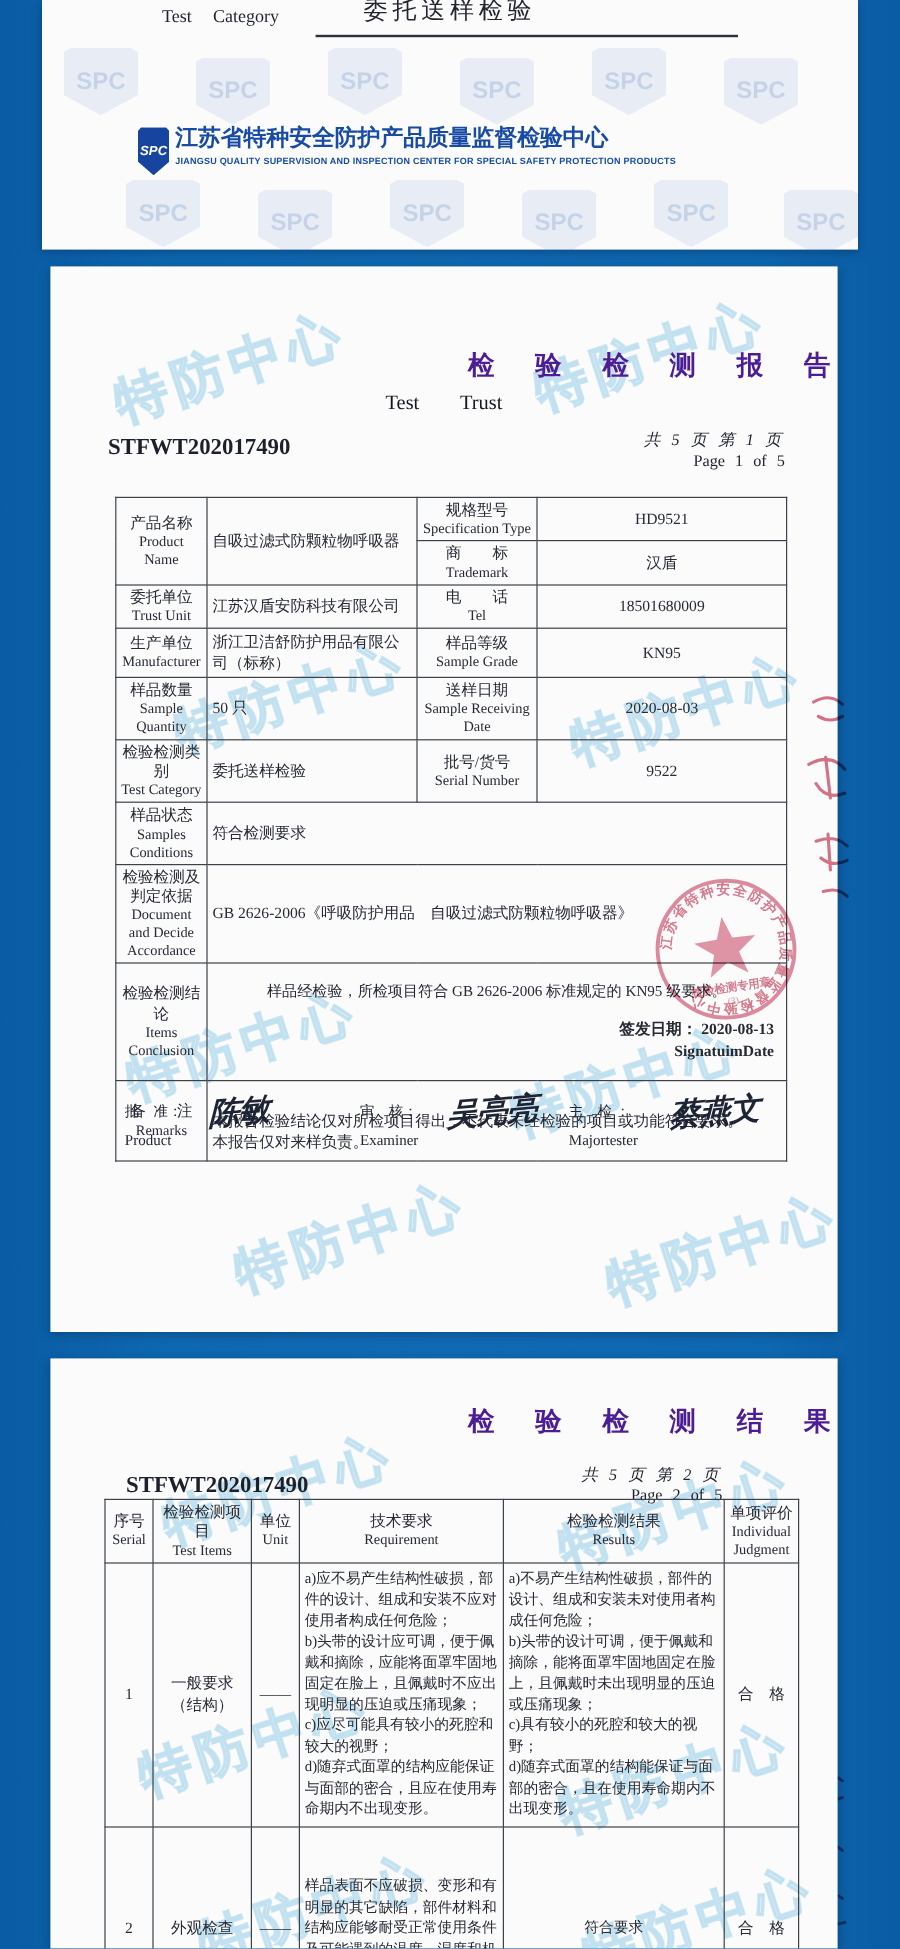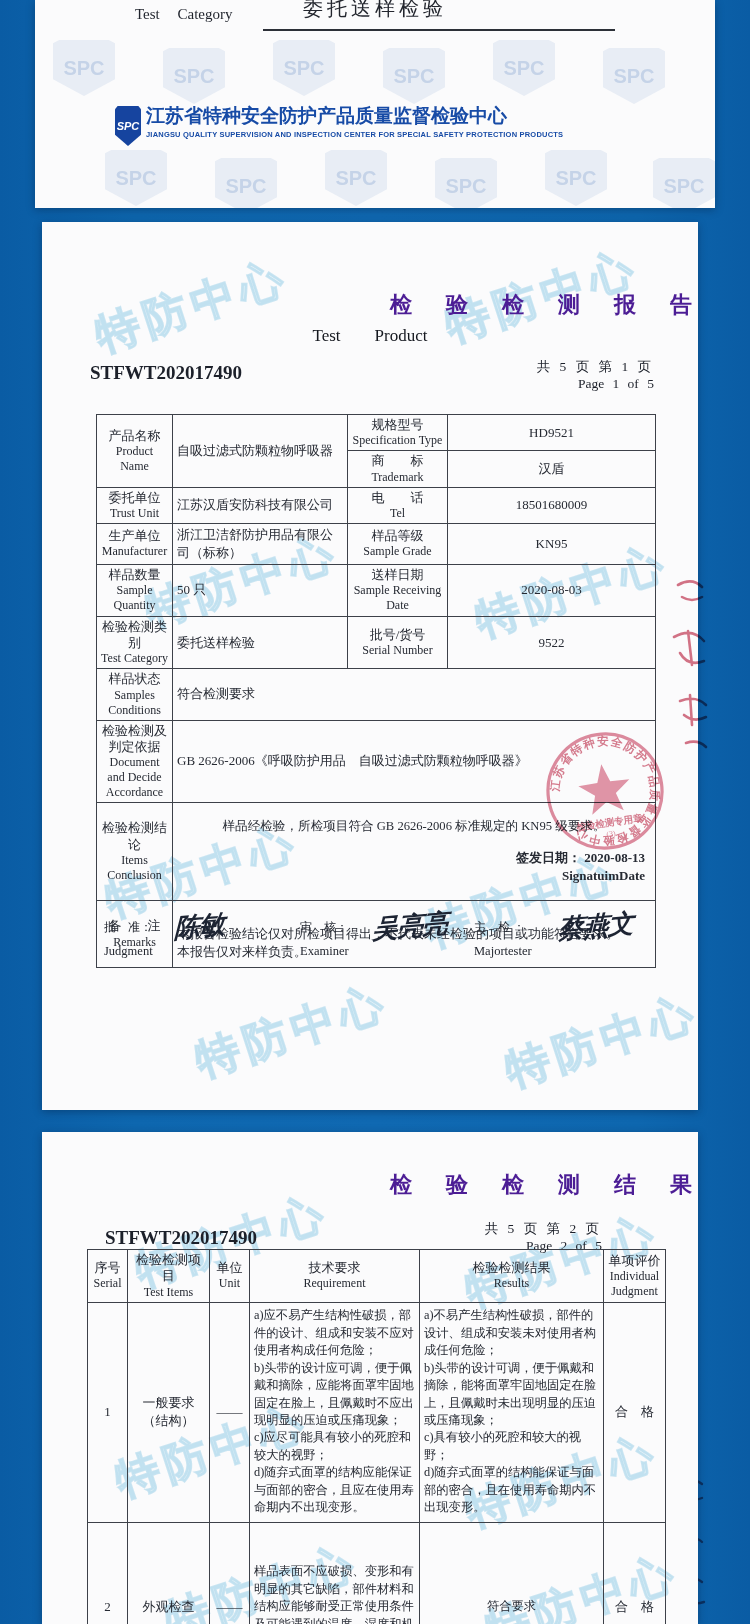--- a/index.html
+++ b/index.html
@@ -30,21 +30,21 @@
     clip-path:polygon(50% 100%,0 72%,0 8%,10% 0,90% 0,100% 8%,100% 72%);}
   .logo-texts{margin-left:5px;}
   .logo-zh{font-size:19px;font-weight:bold;color:#174ba6;letter-spacing:0px;font-family:"Liberation Sans",sans-serif;line-height:1.1;}
   .logo-en{font-size:7.5px;font-weight:bold;color:#174ba6;letter-spacing:.2px;font-family:"Liberation Sans",sans-serif;margin-top:3px;}
 
   
   .doc-title{position:absolute;width:100%;text-align:right;font-size:22px;font-weight:bold;color:#4c1d95;letter-spacing:6px;}
   .doc-sub{position:absolute;width:100%;text-align:center;font-size:17px;color:#15181f;}
   .report-no{position:absolute;font-size:19px;font-weight:bold;color:#1c202a;}
   .pages{position:absolute;text-align:right;font-size:13.5px;color:#1c202a;}
-  .pages .zh{letter-spacing:3px;}
+  .pages .zh{letter-spacing:3px;font-style:italic;}
   .pages .en{word-spacing:5px;}
 
   table.doc{border-collapse:collapse;table-layout:fixed;position:absolute;}
   table.doc td{border:1.4px solid #3d4149;vertical-align:middle;padding:2px 4px;overflow:hidden;}
   .lab{text-align:center;line-height:1.25;}
   .lab .zh{font-size:13px;}
   .lab .en{font-size:12px;}
   .val{font-size:13px;text-align:left;padding-left:8px;}
   .val-c{font-size:13px;text-align:center;}
   .ml{white-space:pre-line;}
@@ -103,21 +103,21 @@
     <span class="wm-tf" style="top:55px;left:50px">特防中心</span>
     <span class="wm-tf" style="top:45px;left:400px">特防中心</span>
     <span class="wm-tf" style="top:330px;left:100px">特防中心</span>
     <span class="wm-tf" style="top:340px;left:430px">特防中心</span>
     <span class="wm-tf" style="top:620px;left:60px">特防中心</span>
     <span class="wm-tf" style="top:650px;left:380px">特防中心</span>
     <span class="wm-tf" style="top:780px;left:150px">特防中心</span>
     <span class="wm-tf" style="top:790px;left:460px">特防中心</span>
 
     <div class="doc-title" style="top:68px">检　验　检　测　报　告</div>
-    <div class="doc-sub" style="top:102px">Test　　Product</div>
+    <div class="doc-sub" style="top:102px">Test　　Trust</div>
     <div class="report-no" style="top:140px;left:48px">STFWT202017490</div>
     <div class="pages" style="top:136px;right:44px">
       <div class="zh">共 5 页 第 1 页</div>
       <div class="en">Page 1 of 5</div>
     </div>
 
     <table class="doc" style="top:192px;left:54px;width:559px">
       <colgroup>
           <col style="width:76px">
           <col style="width:175px">
@@ -230,21 +230,21 @@
         <td class="val ml" colspan="3" style="vertical-align:top;padding-top:24px">本报告检验结论仅对所检项目得出，不代表未经检验的项目或功能符合要求。
 本报告仅对来样负责。</td>
       </tr>
     </tbody>
       </table>
 
     <div class="sig-row">
       <div class="sig-group" style="left:62px;width:200px">
         <span class="sig-label">批　准：</span>
         <span class="sig-name" style="left:70px">陈敏</span>
-        <div class="sig-en">Judgment</div>
+        <div class="sig-en">Product</div>
       </div>
       <div class="sig-group" style="left:258px;width:190px">
         <span class="sig-label">审　核：</span>
         <span class="sig-name" style="left:72px">吴亮亮</span>
         <div class="sig-en">Examiner</div>
       </div>
       <div class="sig-group" style="left:432px;width:190px">
         <span class="sig-label">主　检 ：</span>
         <span class="sig-name" style="left:84px">蔡燕文</span>
         <div class="sig-en">Majortester</div>

